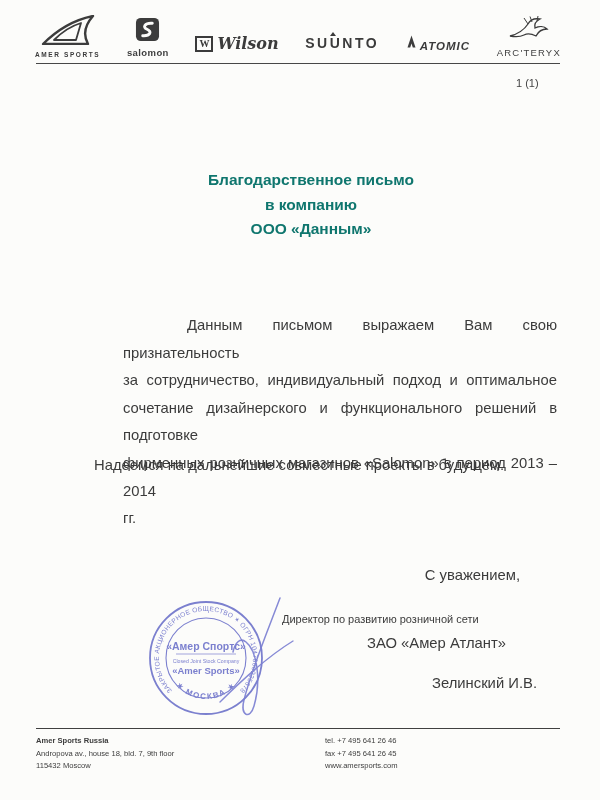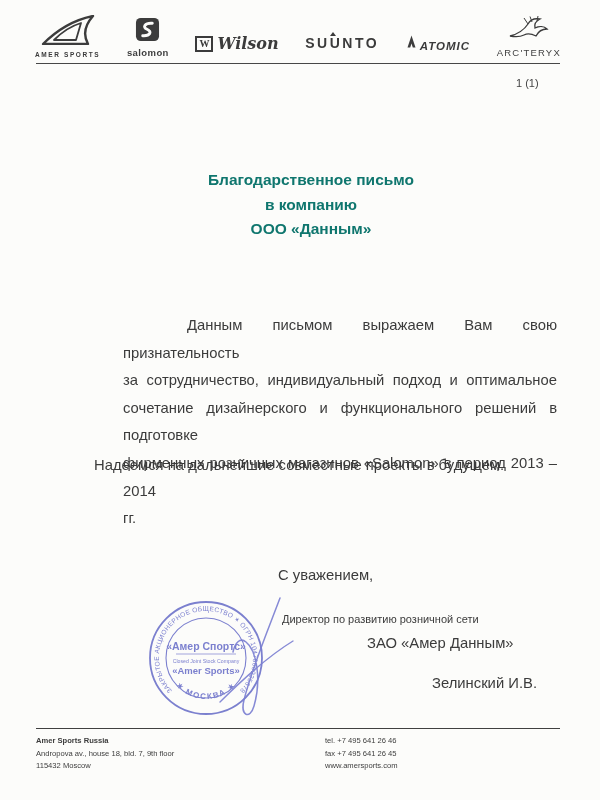--- a/index.html
+++ b/index.html
@@ -34,21 +34,21 @@
            font-weight:bold; font-size:15.5px; line-height:24.5px; color:#0f766e; }
 
   
   .body1 { position:absolute; top:312px; left:94px; width:434px; font-size:14.8px; line-height:27.6px;margin-left:29px; }
   .jline { text-align:justify; text-align-last:justify; }
   .jline.first { text-indent:64px; }
   .jline.last { text-align:left; text-align-last:left; }
   .para2 { position:absolute; top:452px; left:94px; width:440px; font-size:14.8px; line-height:27.6px; }
 
   
-  .salutation { position:absolute; top:567px; left:278px; width:242px; font-size:14.8px; }
+  .salutation { position:absolute; top:567px; left:278px; width:242px; text-align:right; font-size:14.8px; }
   .sig1 { position:absolute; top:613px; left:282px; font-size:11px; }
   .sig2 { position:absolute; top:635px; left:367px; font-size:14.8px; }
   .sig-name { position:absolute; top:675px; left:432px; font-size:14.8px; }
 
   
   .stamp { position:absolute; left:147px; top:599px; opacity:.88; }
   .pen { position:absolute; left:200px; top:588px; opacity:.9; }
 
   
   .footer-rule { position:absolute; left:36px; top:728px; width:524px; border-top:1.4px solid #404040; }
@@ -128,21 +128,21 @@
     <div class="jline">за сотрудничество, индивидуальный подход и оптимальное</div>
     <div class="jline">сочетание дизайнерского и функционального решений в подготовке</div>
     <div class="jline">фирменных розничных магазинов «Salomon» в период 2013 – 2014</div>
     <div class="jline last">гг.</div>
   </div>
 
   <div class="para2">Надеемся на дальнейшие совместные проекты в будущем.</div>
 
   <div class="salutation">С уважением,</div>
   <div class="sig1">Директор по развитию розничной сети</div>
-  <div class="sig2">ЗАО «Амер Данным»</div>
+  <div class="sig2">ЗАО «Амер Атлант»</div>
   <div class="sig-name">Зелинский И.В.</div>
 
   <svg class="stamp" width="118" height="118" viewBox="0 0 118 118">
     <circle cx="59" cy="59" r="56" fill="none" stroke="#6a6fc9" stroke-width="1.8"></circle>
     <circle cx="59" cy="59" r="40" fill="none" stroke="#6a6fc9" stroke-width="1.1"></circle>
     <path id="arcTop" d="M 25.8,92.2 A 47,47 0 1 1 92.2,92.2" fill="none"></path>
     <path id="arcBottom" d="M 18,59 A 41,41 0 0 0 100,59" fill="none"></path>
     <text font-size="6.6" fill="#6a6fc9" letter-spacing="0.3">
       <textPath href="#arcTop" startOffset="50%" text-anchor="middle">ЗАКРЫТОЕ АКЦИОНЕРНОЕ ОБЩЕСТВО ✶ ОГРН 1047600925678</textPath>
     </text>

